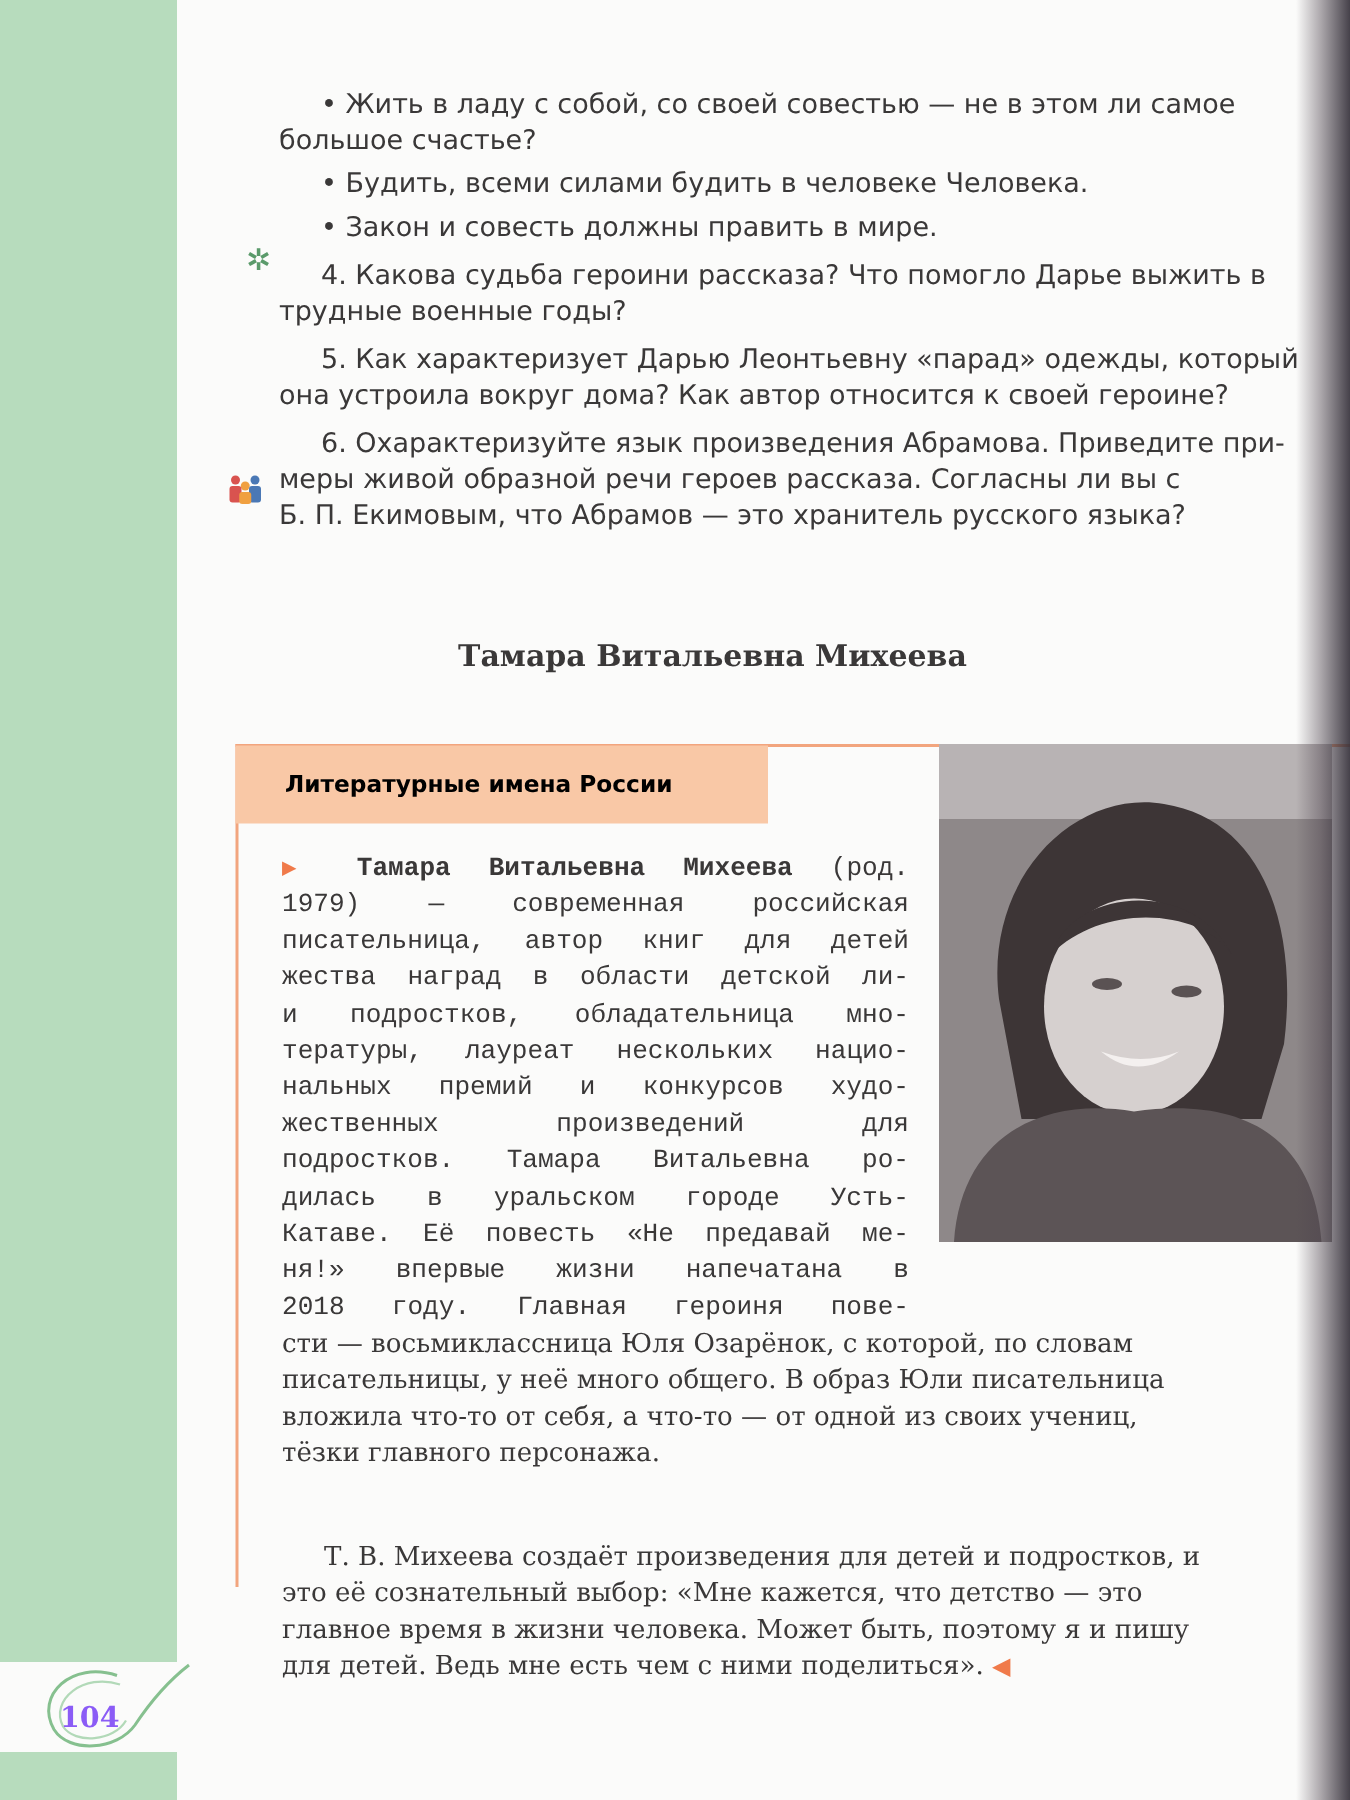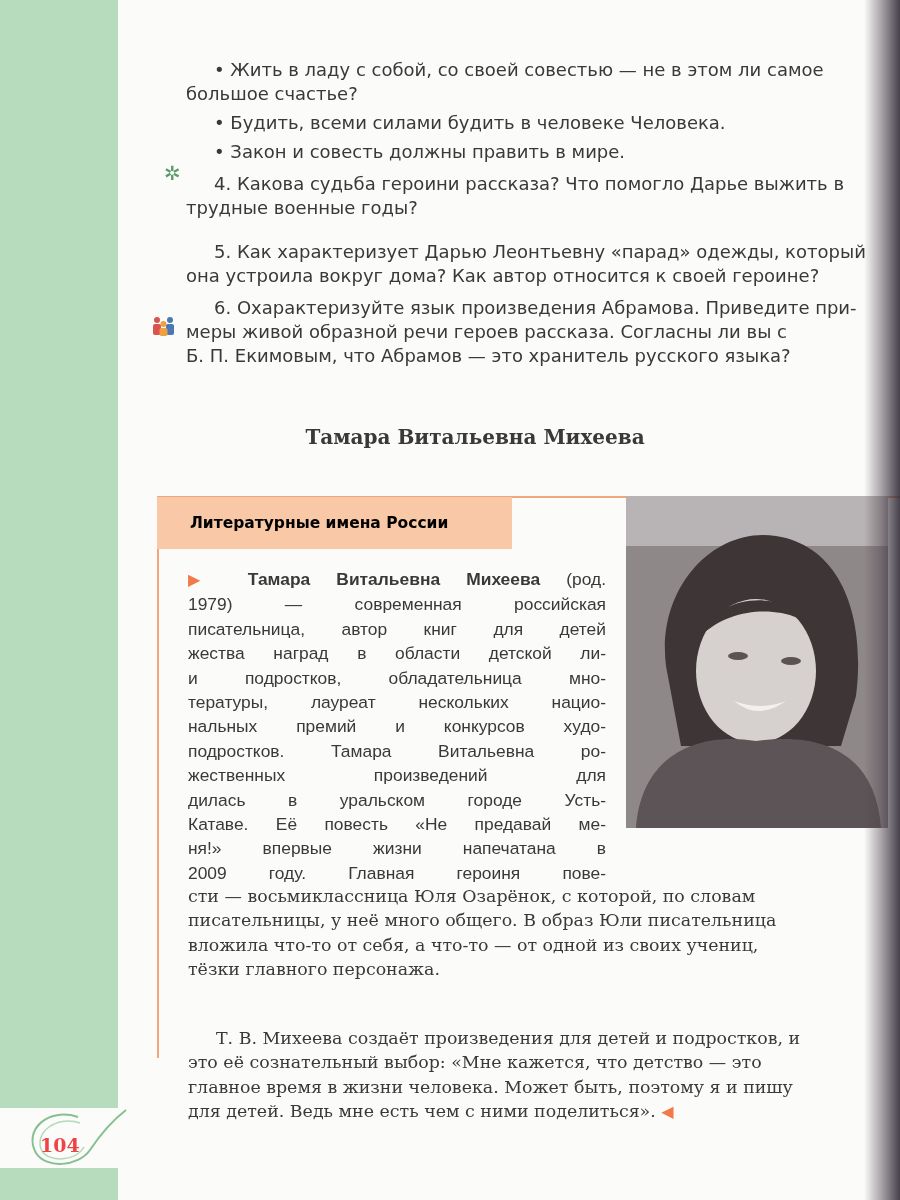--- a/index.html
+++ b/index.html
@@ -18,21 +18,21 @@
       background: linear-gradient(to right, rgba(80,70,80,0) 0%, rgba(80,70,80,0.45) 45%, rgba(50,45,55,0.9) 100%);
       pointer-events: none;
     }
     .page-num-wrap {
       position: absolute; left: 0; top: 1108px; width: 130px; height: 60px;
       background: #fbfbfa; border-radius: 0 0 0 0;
     }
     .page-swirl { position: absolute; left: 18px; top: 1105px; width: 110px; height: 70px; }
     .page-number {
       position: absolute; left: 40px; top: 1134px;
-      font-family: "DejaVu Serif", serif; font-weight: bold; font-size: 19px; color: #ef4444;
+      font-family: "DejaVu Serif", serif; font-weight: bold; font-size: 19px; color: #8b5cf6;
     }
     .questions {
       position: absolute; left: 186px; top: 58px; width: 714px;
       font-family: "DejaVu Sans", sans-serif; font-size: 18px; line-height: 24px; color: #3a3838;
     }
     .q-para { margin: 0 0 5px 0; text-indent: 28px; white-space: nowrap; }
     .q-para .line2 { display: block; text-indent: 0; }
     .bullet::before { content: "• "; }
     .icon-asterisk {
       position: absolute; left: 164px; top: 161px; font-size: 20px; color: #5a9a6a; font-weight: bold;
@@ -54,21 +54,21 @@
     .bio-header-text {
       position: absolute; left: 190px; top: 514px;
       font-family: "DejaVu Sans", sans-serif; font-weight: bold; font-size: 15.5px; color: #000000;
     }
     .photo {
       position: absolute; left: 626px; top: 496px; width: 262px; height: 332px;
       background: #8a8486;
     }
     .bio-text {
       position: absolute; left: 188px; top: 567px; width: 418px;
-      font-family: Liberation Sans, sans-serif; font-size: 17.4px; line-height: 24.4px; color: #3a3838;
+      font-family: Liberation Mono, monospace; font-size: 17.4px; line-height: 24.4px; color: #3a3838;
       text-align: justify;
     }
     .bio-line { display: block; text-align: justify; text-align-last: justify; white-space: nowrap; }
     .bio-wide {
       position: absolute; left: 188px; width: 712px;
       font-family: "DejaVu Serif", serif; font-size: 17.4px; line-height: 24.4px; color: #3a3838;
       white-space: nowrap;
     }
     .arrow-right { color: #f07a4a; font-size: 16px; }
     .arrow-left { color: #f07a4a; font-size: 16px; }
@@ -94,21 +94,21 @@
   <p class="q-para">
     <span class="bullet">Жить в ладу с собой, со своей совестью — не в этом ли самое</span>
     <span class="line2">большое счастье?</span>
   </p>
   <p class="q-para">
     <span class="bullet">Будить, всеми силами будить в человеке Человека.</span>
   </p>
   <p class="q-para" style="margin-bottom:8px;">
     <span class="bullet">Закон и совесть должны править в мире.</span>
   </p>
-  <p class="q-para" style="margin-bottom:20px;">
+  <p class="q-para" style="margin-bottom:8px;">
     <span>4. Какова судьба героини рассказа? Что помогло Дарье выжить в</span>
     <span class="line2">трудные военные годы?</span>
   </p>
   <p class="q-para" style="margin-bottom:8px;">
     <span>5. Как характеризует Дарью Леонтьевну «парад» одежды, который</span>
     <span class="line2">она устроила вокруг дома? Как автор относится к своей героине?</span>
   </p>
   <p class="q-para">
     <span>6. Охарактеризуйте язык произведения Абрамова. Приведите при-</span>
     <span class="line2">меры живой образной речи героев рассказа. Согласны ли вы с</span>
@@ -136,26 +136,26 @@
 </svg>
 
 <div class="bio-text">
   <span class="bio-line"><span class="arrow-right">▶</span> <b class="name">Тамара Витальевна Михеева</b><span> (род.</span></span>
   <span class="bio-line">1979) — современная российская</span>
   <span class="bio-line">писательница, автор книг для детей</span>
   <span class="bio-line">жества наград в области детской ли-</span>
   <span class="bio-line">и подростков, обладательница мно-</span>
   <span class="bio-line">тературы, лауреат нескольких нацио-</span>
   <span class="bio-line">нальных премий и конкурсов худо-</span>
+  <span class="bio-line">жественных произведений для</span>
   <span class="bio-line">подростков. Тамара Витальевна ро-</span>
-  <span class="bio-line">жественных произведений для</span>
   <span class="bio-line">дилась в уральском городе Усть-</span>
   <span class="bio-line">Катаве. Её повесть «Не предавай ме-</span>
   <span class="bio-line">ня!» впервые жизни напечатана в</span>
-  <span class="bio-line">2009 году. Главная героиня пове-</span>
+  <span class="bio-line">2018 году. Главная героиня пове-</span>
 </div>
 
 <div class="bio-wide" style="top:884px;">
   <span style="display:block">сти — восьмиклассница Юля Озарёнок, с которой, по словам</span>
   <span style="display:block">писательницы, у неё много общего. В образ Юли писательница</span>
   <span style="display:block">вложила что-то от себя, а что-то — от одной из своих учениц,</span>
   <span style="display:block">тёзки главного персонажа.</span>
 </div>
 
 <div class="bio-wide" style="top:983px;margin-top:43px;">

